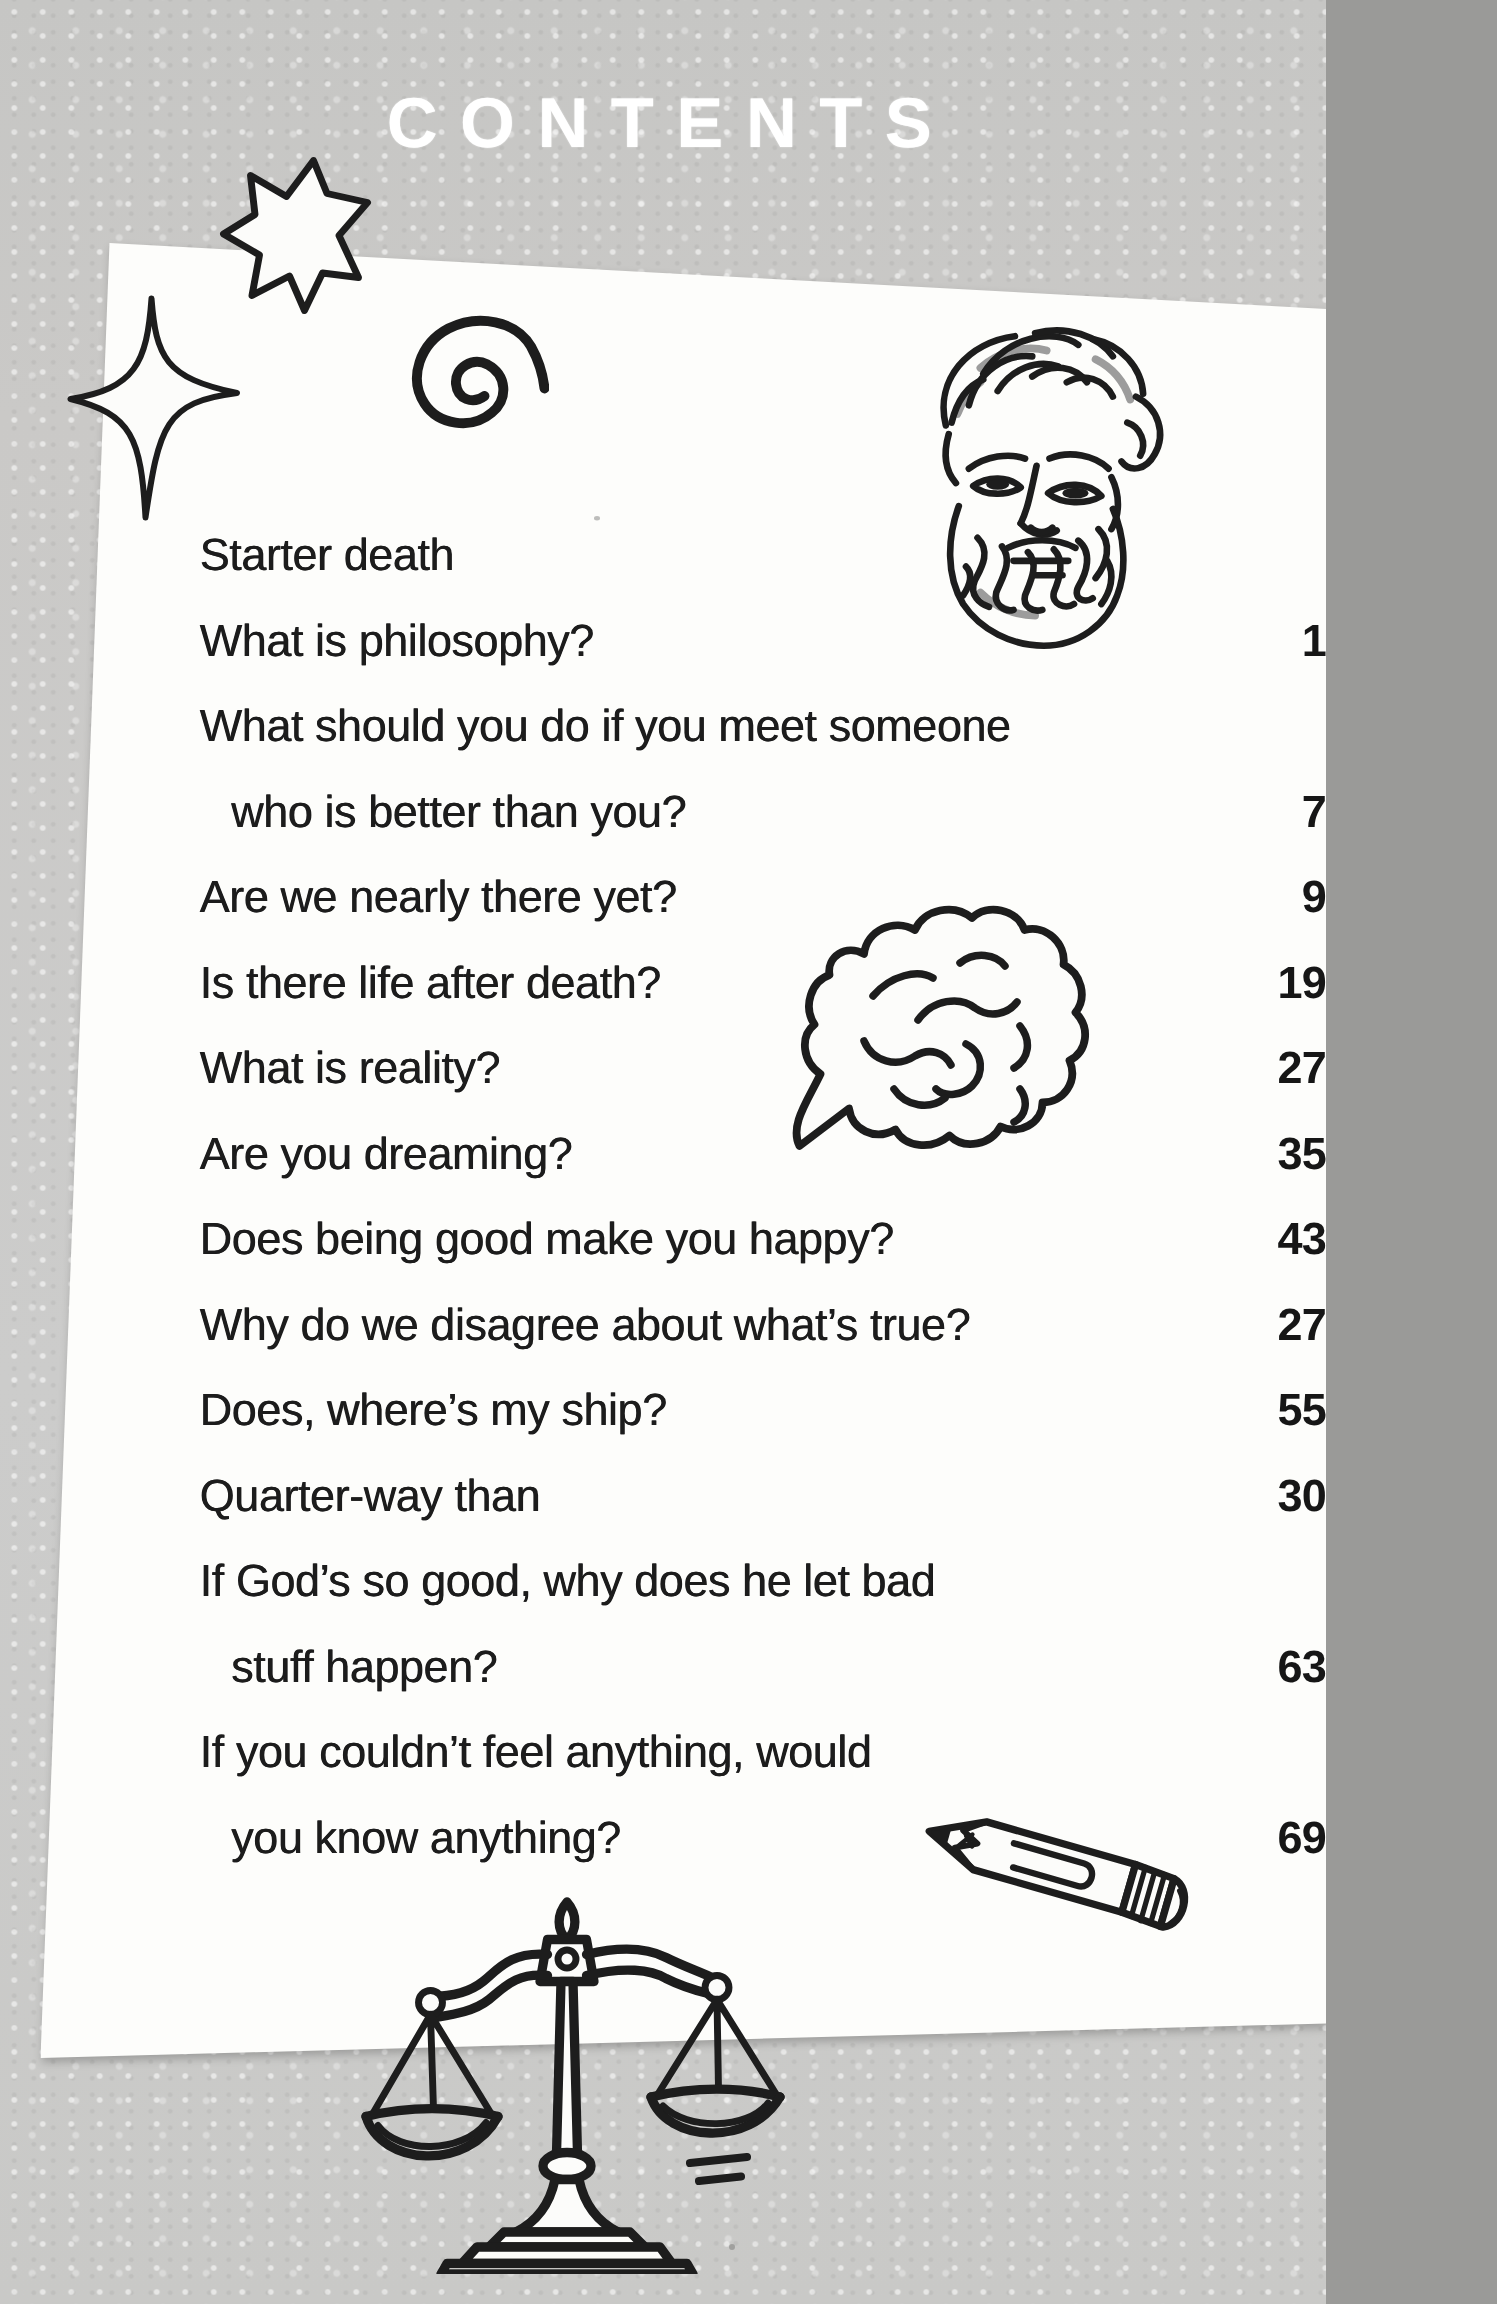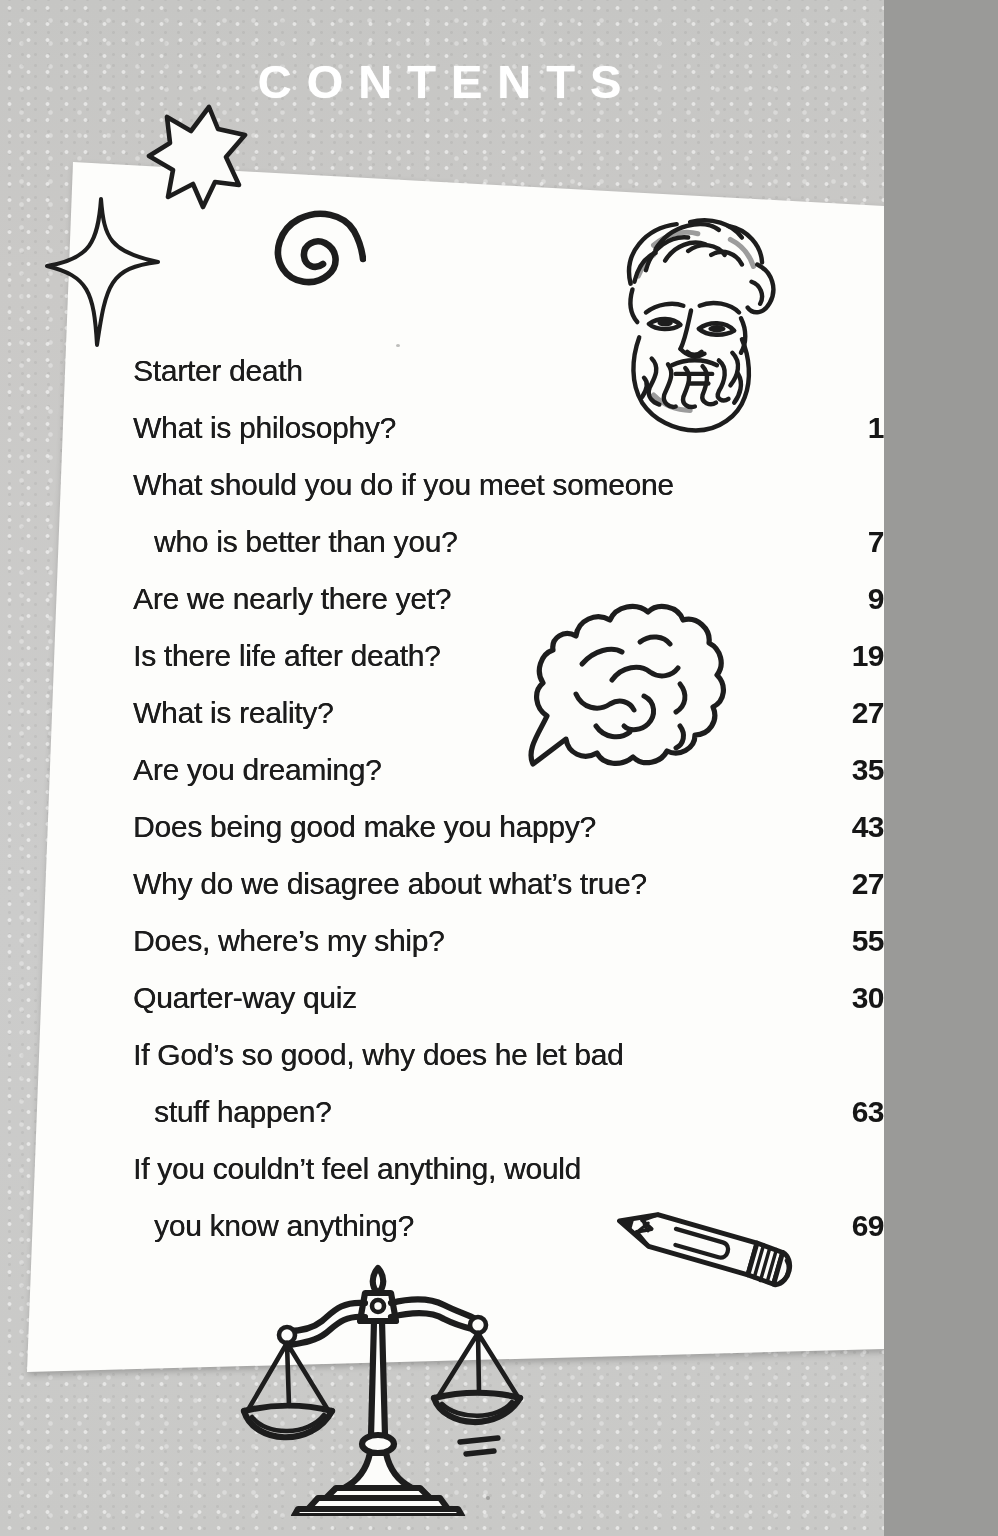--- a/index.html
+++ b/index.html
@@ -208,21 +208,21 @@
     </div>
     <div class="toc-row">
       <span class="toc-label">Why do we disagree about what’s true?</span>
       <span class="toc-page">27</span>
     </div>
     <div class="toc-row">
       <span class="toc-label">Does, where’s my ship?</span>
       <span class="toc-page">55</span>
     </div>
     <div class="toc-row">
-      <span class="toc-label">Quarter-way quiz</span>
+      <span class="toc-label">Quarter-way than</span>
       <span class="toc-page">30</span>
     </div>
     <div class="toc-row">
       <span class="toc-label">If God’s so good, why does he let bad</span>
       <span class="toc-page"></span>
     </div>
     <div class="toc-row indent">
       <span class="toc-label">stuff happen?</span>
       <span class="toc-page">63</span>
     </div>

